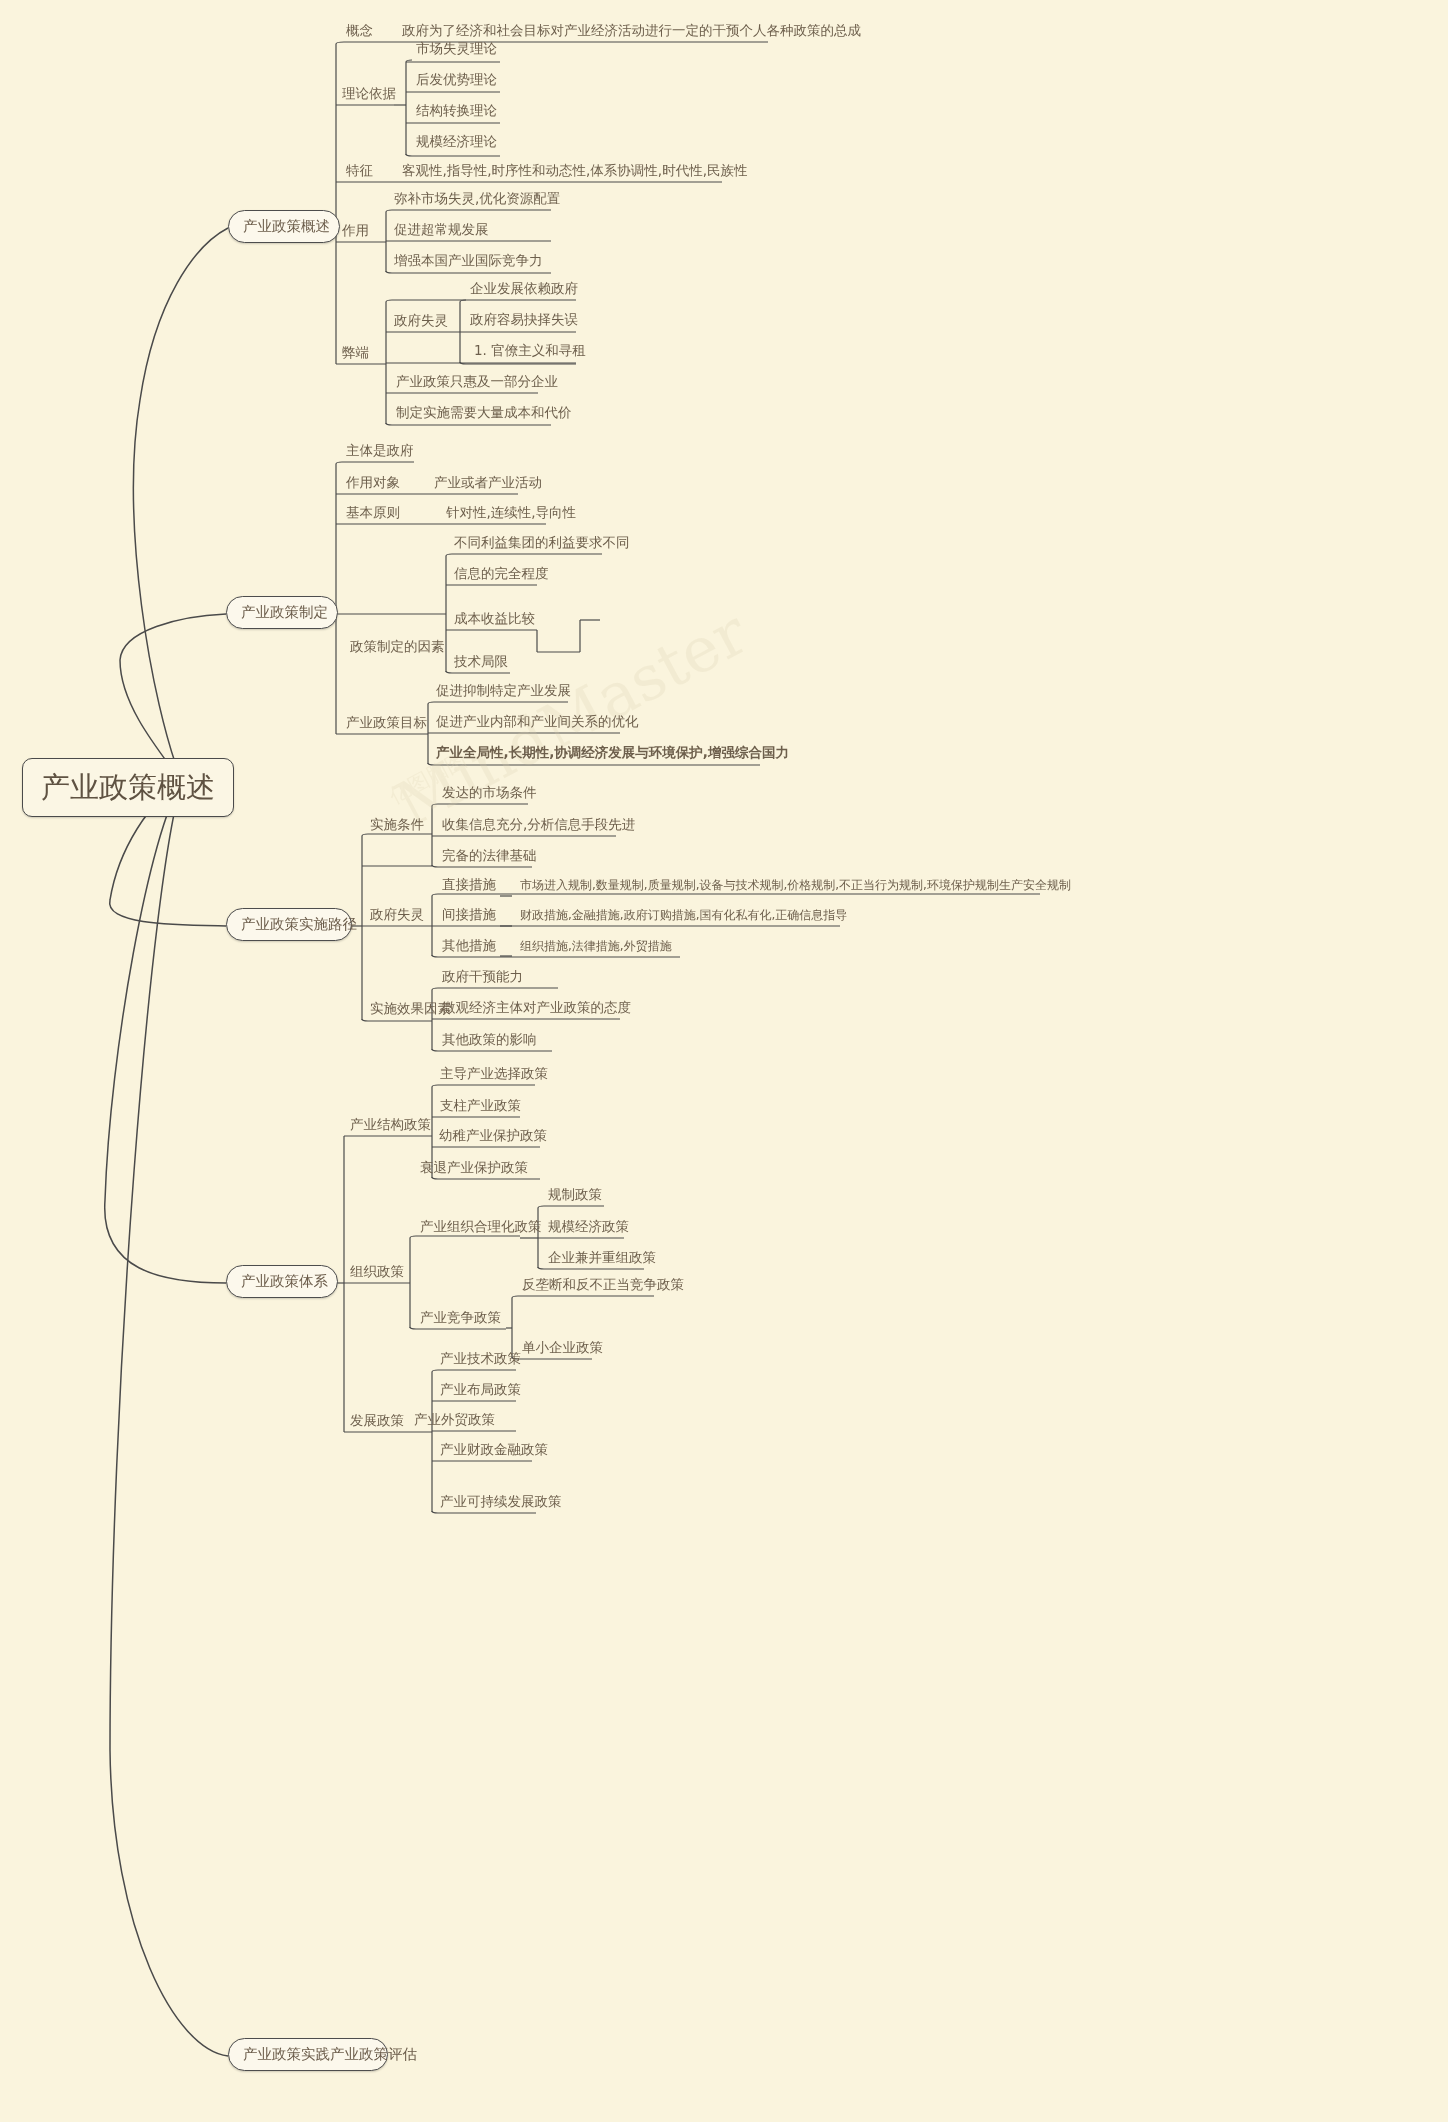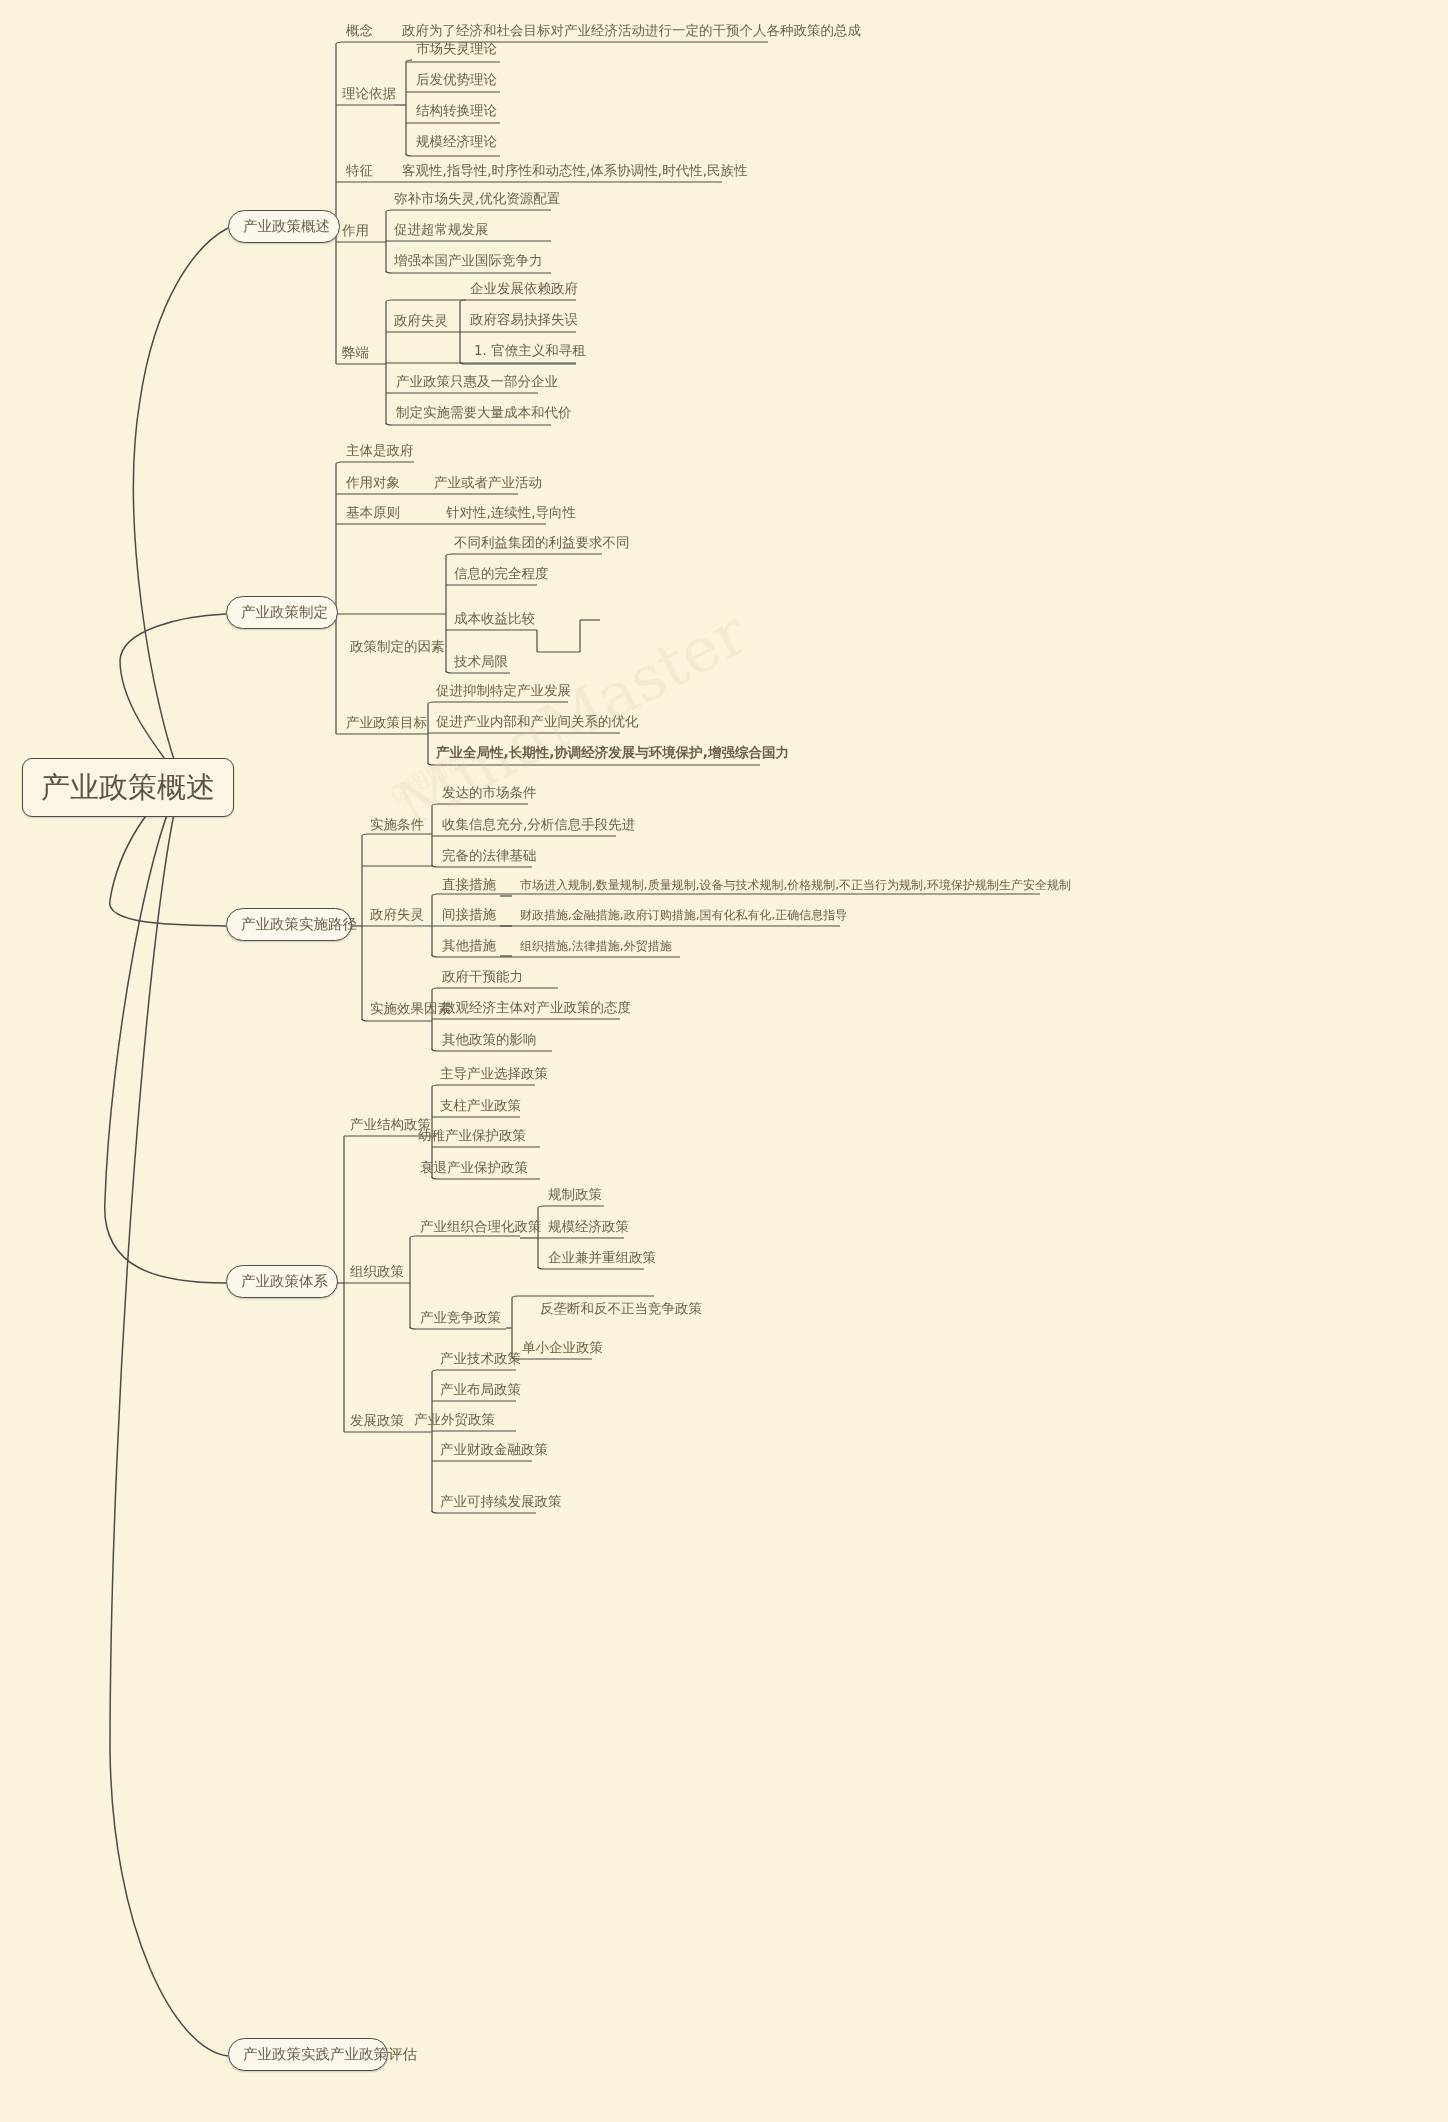--- a/index.html
+++ b/index.html
@@ -280,30 +280,30 @@
   <div class="node lbl xs" style="left:518px;top:957px;">组织措施,法律措施,外贸措施</div>
 
   <div class="node lbl" style="left:368px;top:1020px;">实施效果因素</div>
   <div class="node lbl" style="left:440px;top:988px;">政府干预能力</div>
   <div class="node lbl" style="left:440px;top:1019px;">微观经济主体对产业政策的态度</div>
   <div class="node lbl" style="left:440px;top:1051px;">其他政策的影响</div>
 
   <div class="node lbl" style="left:348px;top:1136px;">产业结构政策</div>
   <div class="node lbl" style="left:438px;top:1085px;">主导产业选择政策</div>
   <div class="node lbl" style="left:438px;top:1117px;">支柱产业政策</div>
-  <div class="node lbl" style="left:416px;top:1147px;">幼稚产业保护政策</div>
+  <div class="node lbl" style="left:437px;top:1147px;">幼稚产业保护政策</div>
   <div class="node lbl" style="left:418px;top:1179px;">衰退产业保护政策</div>
 
   <div class="node lbl" style="left:348px;top:1283px;">组织政策</div>
   <div class="node lbl" style="left:418px;top:1238px;">产业组织合理化政策</div>
   <div class="node lbl" style="left:546px;top:1206px;">规制政策</div>
   <div class="node lbl" style="left:546px;top:1238px;">规模经济政策</div>
   <div class="node lbl" style="left:546px;top:1269px;">企业兼并重组政策</div>
   <div class="node lbl" style="left:418px;top:1329px;">产业竞争政策</div>
-  <div class="node lbl" style="left:538px;top:1296px;margin-top:24px;">反垄断和反不正当竞争政策</div>
+  <div class="node lbl" style="left:520px;top:1296px;">反垄断和反不正当竞争政策</div>
   <div class="node lbl" style="left:520px;top:1359px;">单小企业政策</div>
 
   <div class="node lbl" style="left:348px;top:1432px;">发展政策</div>
   <div class="node lbl" style="left:438px;top:1370px;">产业技术政策</div>
   <div class="node lbl" style="left:438px;top:1401px;">产业布局政策</div>
   <div class="node lbl" style="left:412px;top:1431px;">产业外贸政策</div>
   <div class="node lbl" style="left:438px;top:1461px;">产业财政金融政策</div>
   <div class="node lbl" style="left:438px;top:1513px;">产业可持续发展政策</div>
 
 </div>

